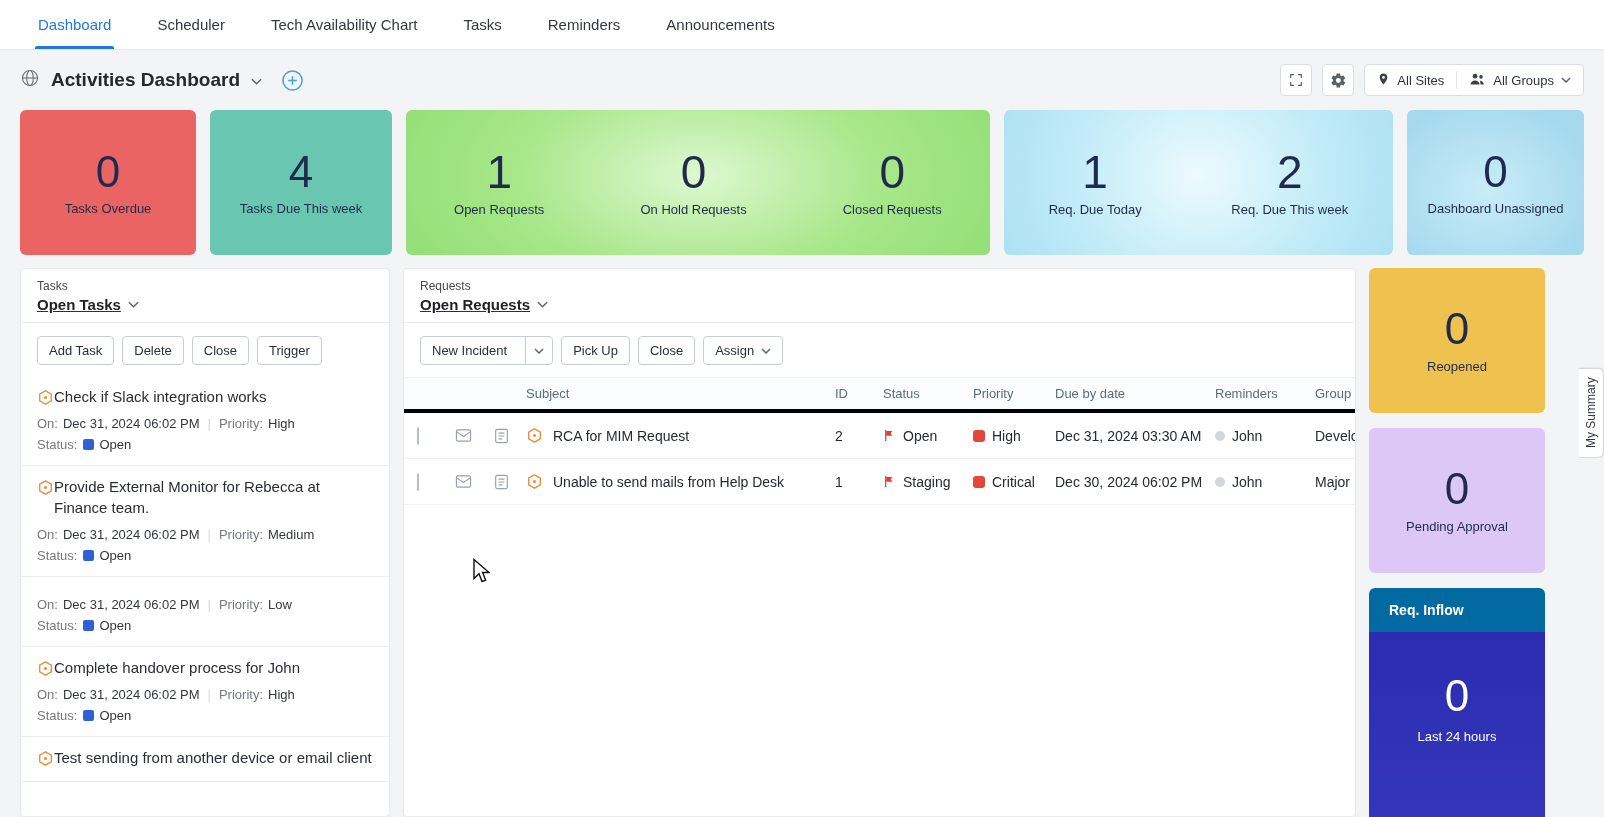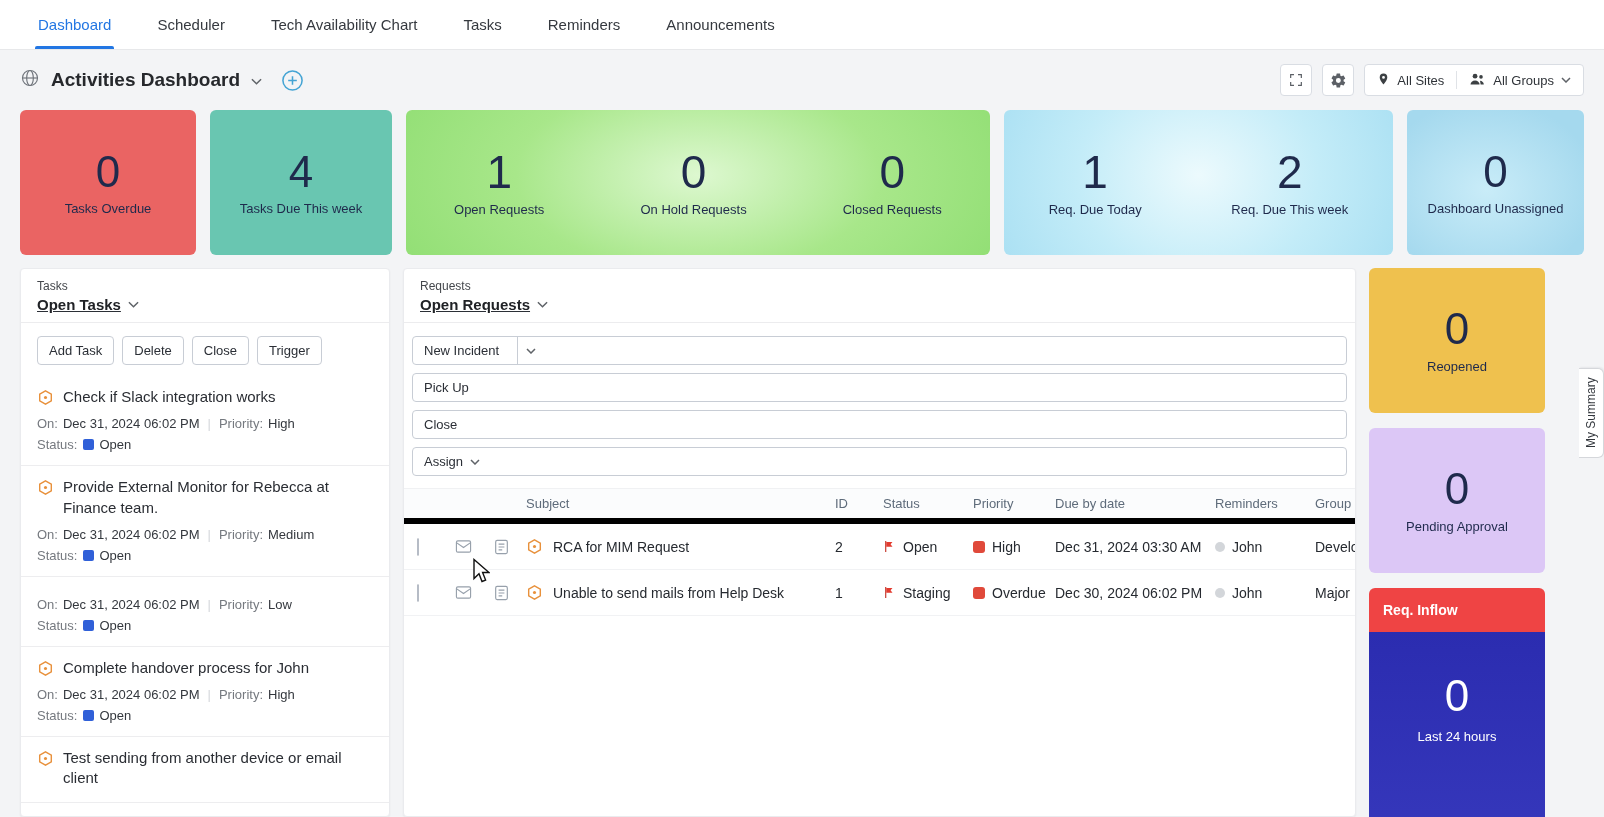--- a/index.html
+++ b/index.html
@@ -49,49 +49,49 @@
   .p-title { font-size:15px; font-weight:700; color:#202226; }
 
   .btn { height:29px; padding:0 11px; background:#fff; border:1px solid #c8cdd5; border-radius:4px; font-size:13px; color:#2b2f36; display:inline-flex; align-items:center; gap:7px; cursor:pointer; white-space:nowrap; }
   .btn.split { padding:0; }
   .split-label { padding:0 11px; display:flex; align-items:center; height:100%; }
   .split-caret { padding:0 8px; display:flex; align-items:center; height:100%; border-left:1px solid #c8cdd5; cursor:pointer; }
 
   
   .t-btnrow { padding:13px 16px 11px; display:flex; gap:8px; }
   .task-item { padding:11px 16px 13px; border-bottom:1px solid #ededef; cursor:pointer; }
-  .t-title { display:flex; gap:9px; font-size:15px; color:#2a2d33; line-height:1.35; }
+  .t-title { display:flex; font-size:15px; color:#2a2d33; line-height:1.35; }
   .t-title svg { flex:none; margin-top:2px; }
   .t-meta { margin-top:9px; font-size:13px; color:#75797f; display:flex; align-items:center; }
   .t-meta.second { margin-top:6px; }
   .mv { color:#33373d; margin-left:5px; }
   .sep::before { content:"|"; color:#d4d7db; margin:0 8px; }
   .st-sq { width:11px; height:11px; background:#3060d8; border-radius:2px; display:inline-block; margin-left:6px; }
 
   
-  .r-toolbar { padding:13px 8px 12px; display:flex; gap:8px;flex-direction:column; }
+  .r-toolbar { padding:13px 16px 12px; display:flex; gap:8px; }
   .grid-cols { display:grid; grid-template-columns:44px 30px 46px minmax(0,1fr) 48px 90px 82px 160px 100px 40px; align-items:center; }
-  .tbl-head { height:36px; font-size:13px; color:#5e6b7a; background:#fbfcfd; border-top:1px solid #f0f1f3; border-bottom:6px solid #000000; }
+  .tbl-head { height:36px; font-size:13px; color:#5e6b7a; background:#fbfcfd; border-top:1px solid #f0f1f3; border-bottom:4px solid #000000; }
   .tbl-row { height:46px; font-size:14px; color:#262a30; border-bottom:1px solid #f1f2f4; background:#fff; }
   .c-check { padding-left:13px; }
   .checkbox { width:16px; height:16px; border:1.5px solid #b6bcc6; border-radius:3px; background:#fff; cursor:pointer; }
   .c-icon { display:flex; justify-content:center; cursor:pointer; }
   .c-subject { display:flex; align-items:center; gap:10px; padding-left:2px; padding-right:8px; overflow:hidden; white-space:nowrap; }
   .c-status, .c-prio, .c-tech { display:flex; align-items:center; gap:7px; }
   .prio-sq { width:12px; height:12px; background:#e0493a; border-radius:3px; flex:none; }
   .tech-dot { width:10px; height:10px; background:#d3d6da; border-radius:50%; flex:none; }
   .c-group { white-space:nowrap; overflow:hidden; }
   .h-pad { padding-left:2px; }
 
   
   .mini { height:145px; border-radius:6px; display:flex; flex-direction:column; align-items:center; justify-content:center; gap:8px; flex:none; cursor:pointer; }
   .c-amber { background:#efc14e; }
   .c-purple { background:#dcc7f6; }
   .card-inflow { height:280px; border-radius:6px; overflow:hidden; flex:none; cursor:pointer; }
-  .inflow-head { height:44px; background:#ef4444; color:#fff; font-size:14px; font-weight:700; display:flex; align-items:center; padding:0 14px; }
+  .inflow-head { height:44px; background:#0369a1; color:#fff; font-size:14px; font-weight:700; display:flex; align-items:center; padding:0 20px; }
   .inflow-body { height:236px; background:linear-gradient(180deg,#2b2cb0 0%, #3739bd 100%); display:flex; flex-direction:column; align-items:center; padding-top:42px; gap:11px; }
   .white { color:#fff; }
 
   
   .side-tab { position:absolute; right:0; top:368px; width:25px; height:90px; background:#fff; border:1px solid #d5d7db; border-right:none; border-radius:6px 0 0 6px; display:flex; align-items:center; justify-content:center; font-size:12px; color:#33373d; writing-mode:vertical-rl; transform:rotate(180deg); box-shadow:-1px 1px 2px rgba(16,24,40,.06); cursor:pointer; }
 
   .cursor { position:absolute; left:472px; top:558px; pointer-events:none; }
 </style>
 </head>
 <body>
@@ -426,21 +426,21 @@
       <span class="c-id">1</span>
       <span class="c-status">
         <svg width="13" height="13" viewBox="0 0 24 24">
             <path d="M5 2v20" stroke="#c63b30" stroke-width="2.2"></path>
             <path d="M6 3.5h11.5L14 8l3.5 4.5H6z" fill="#e23b2f"></path>
           </svg>
         <span>Staging</span>
       </span>
       <span class="c-prio">
         <span class="prio-sq"></span>
-        <span>Overdue</span>
+        <span>Critical</span>
       </span>
       <span>Dec 30, 2024 06:02 PM</span>
       <span class="c-tech">
         <span class="tech-dot"></span>
         <span>John</span>
       </span>
       <span class="c-group">Major I</span>
     </div>
   </section>
 

